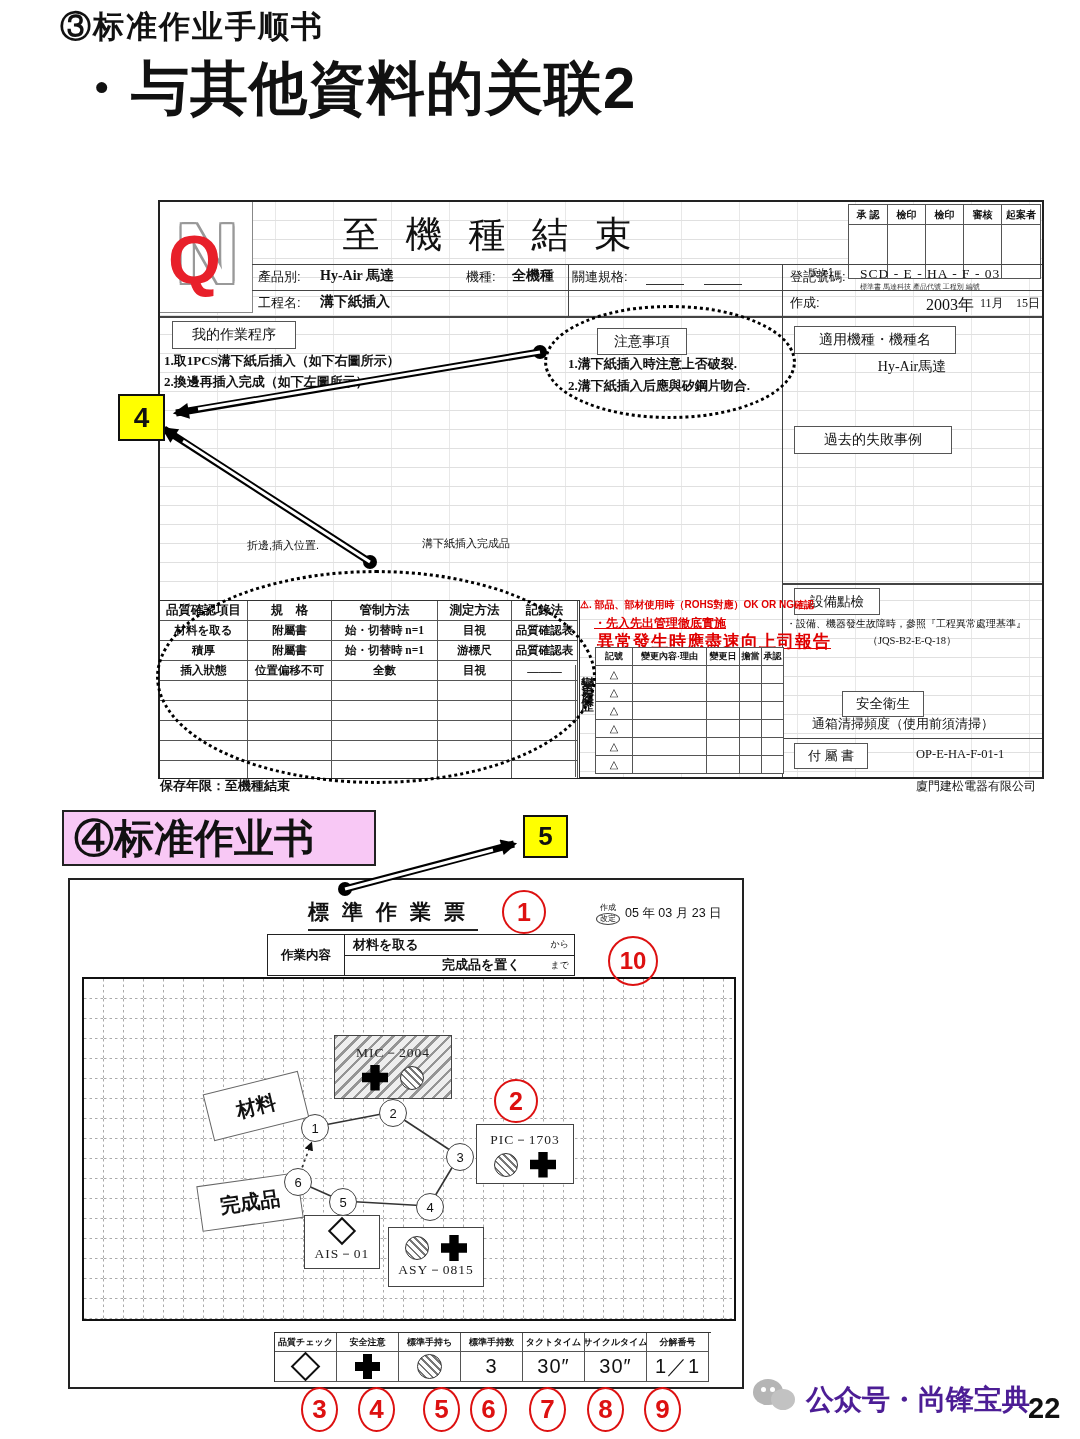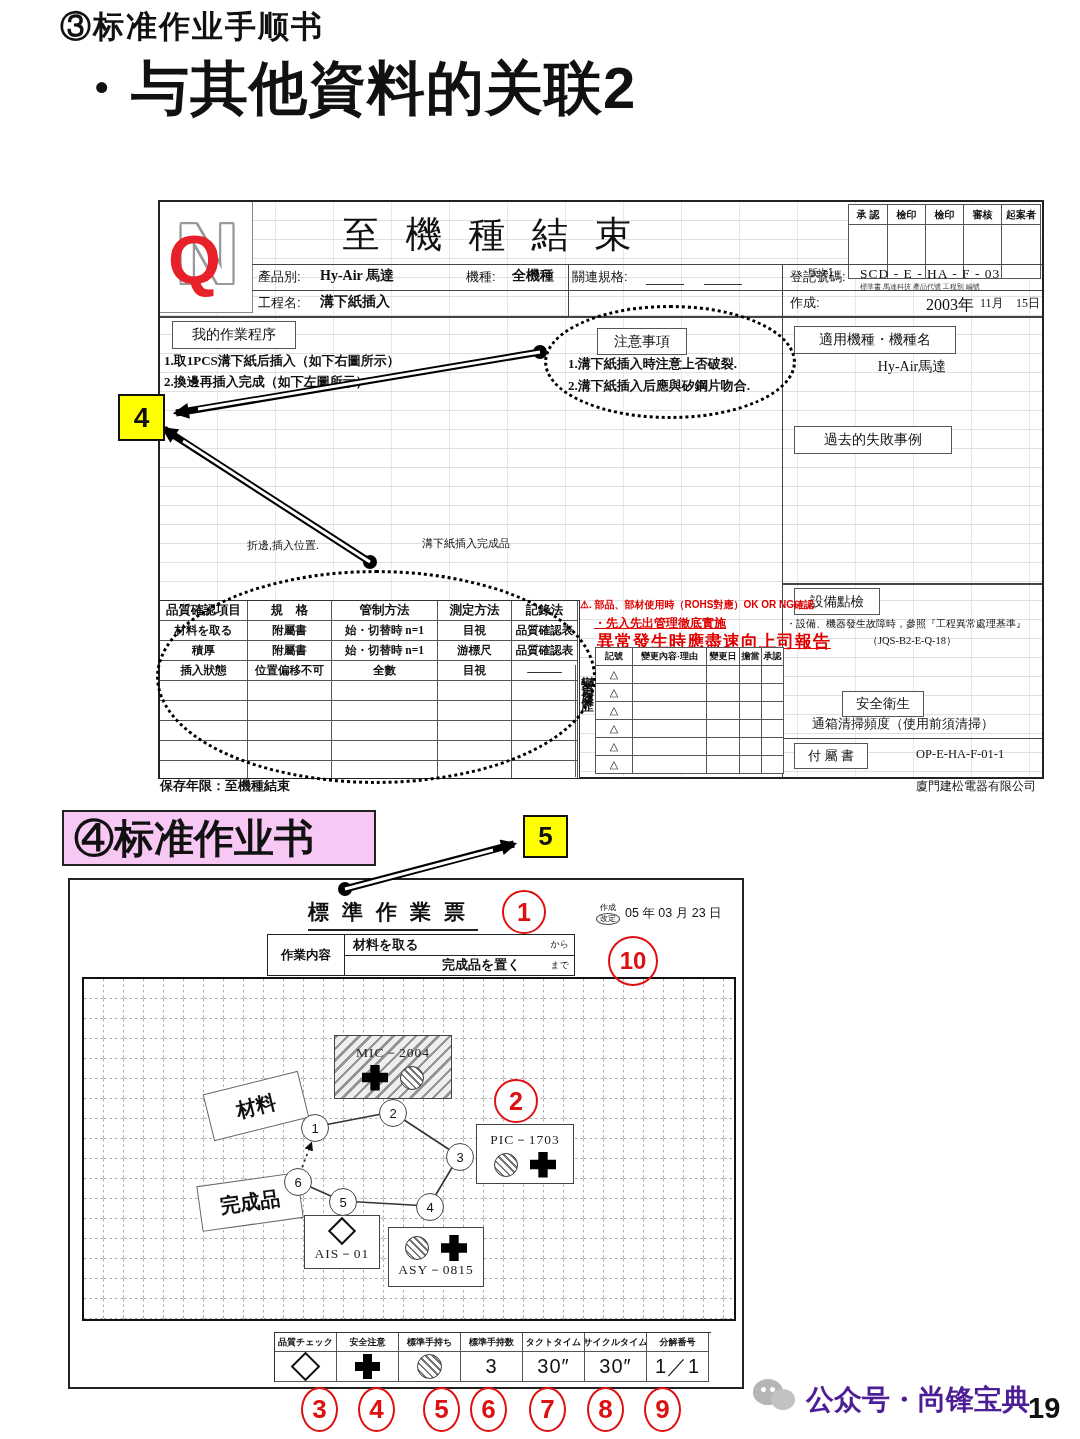--- a/index.html
+++ b/index.html
@@ -371,21 +371,21 @@
   <div class="abs rc" style="left:587px;top:1387px;width:33px;height:41px;font-size:26px;">8</div>
   <div class="abs rc" style="left:644px;top:1387px;width:33px;height:41px;font-size:26px;">9</div>
 
   <div class="abs" style="left:753px;top:1377px;width:44px;height:40px;">
     <span class="abs" style="left:0;top:2px;width:30px;height:26px;background:#b5b5b5;border-radius:50% 50% 48% 48%;"></span>
     <span class="abs" style="left:18px;top:12px;width:24px;height:21px;background:#c2c2c2;border-radius:50%;"></span>
     <span class="abs" style="left:8px;top:10px;width:5px;height:5px;background:#fff;border-radius:50%;"></span>
     <span class="abs" style="left:17px;top:10px;width:5px;height:5px;background:#fff;border-radius:50%;"></span>
   </div>
   <div class="abs wm" style="left:806px;top:1381px;">公众号・尚锋宝典</div>
-  <div class="abs b" style="left:1028px;top:1392px;font-size:29px;">19</div>
+  <div class="abs b" style="left:1028px;top:1392px;font-size:29px;">22</div>
 
   <svg class="overlay" width="1080" height="1439">
     <defs>
       <marker id="ah" viewBox="0 0 10 10" markerWidth="20" markerHeight="16" refX="8" refY="5" orient="auto" markerUnits="userSpaceOnUse">
         <path d="M0,0 L10,5 L0,10 z" fill="#000"></path>
       </marker>
     </defs>
     <circle cx="540" cy="352" r="7" fill="#000"></circle>
     <line x1="540" y1="352" x2="176" y2="413" stroke="#000" stroke-width="7" marker-end="url(#ah)"></line>
     <line x1="540" y1="352" x2="198" y2="409" stroke="#fff" stroke-width="3"></line>

